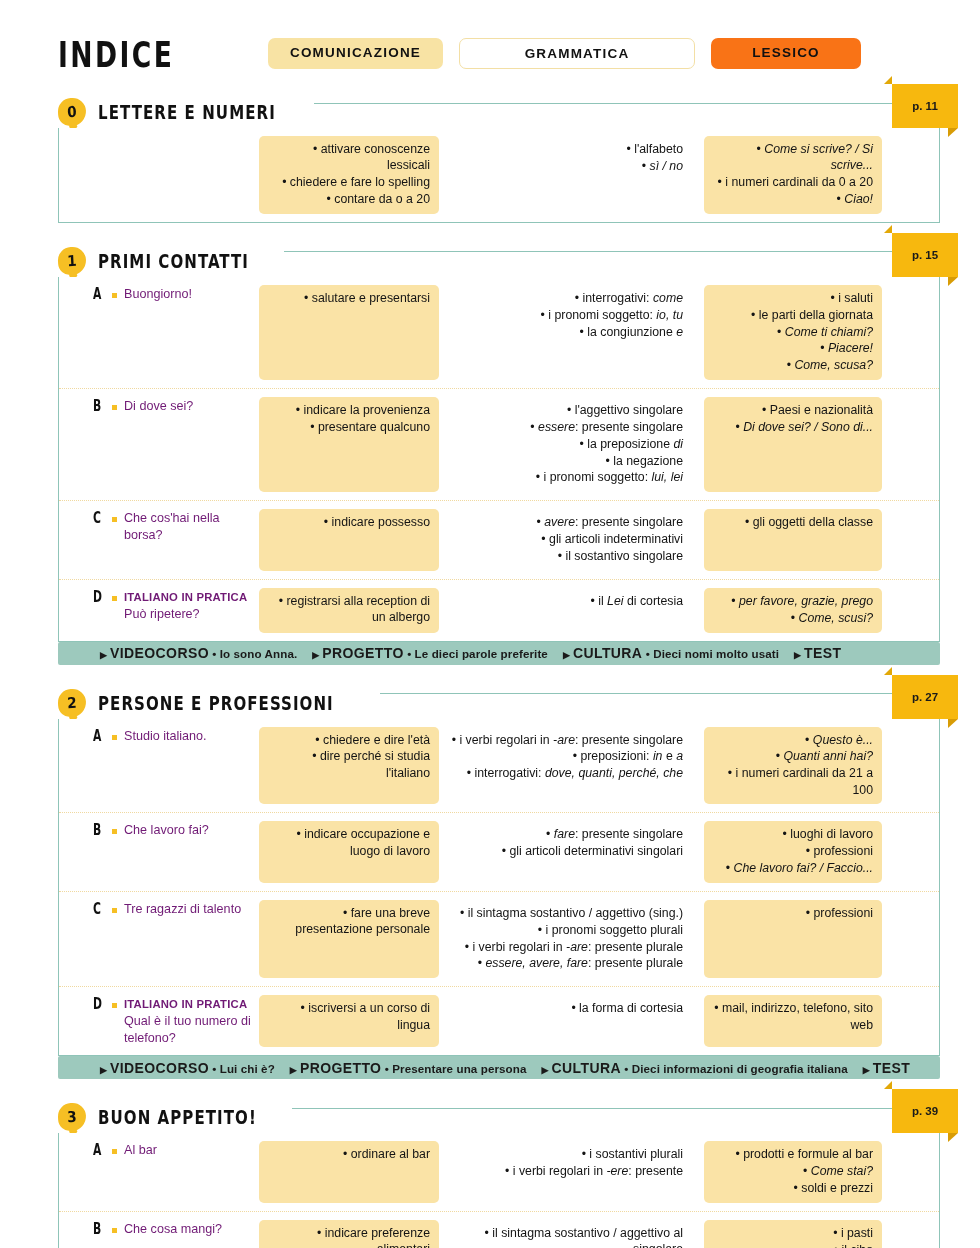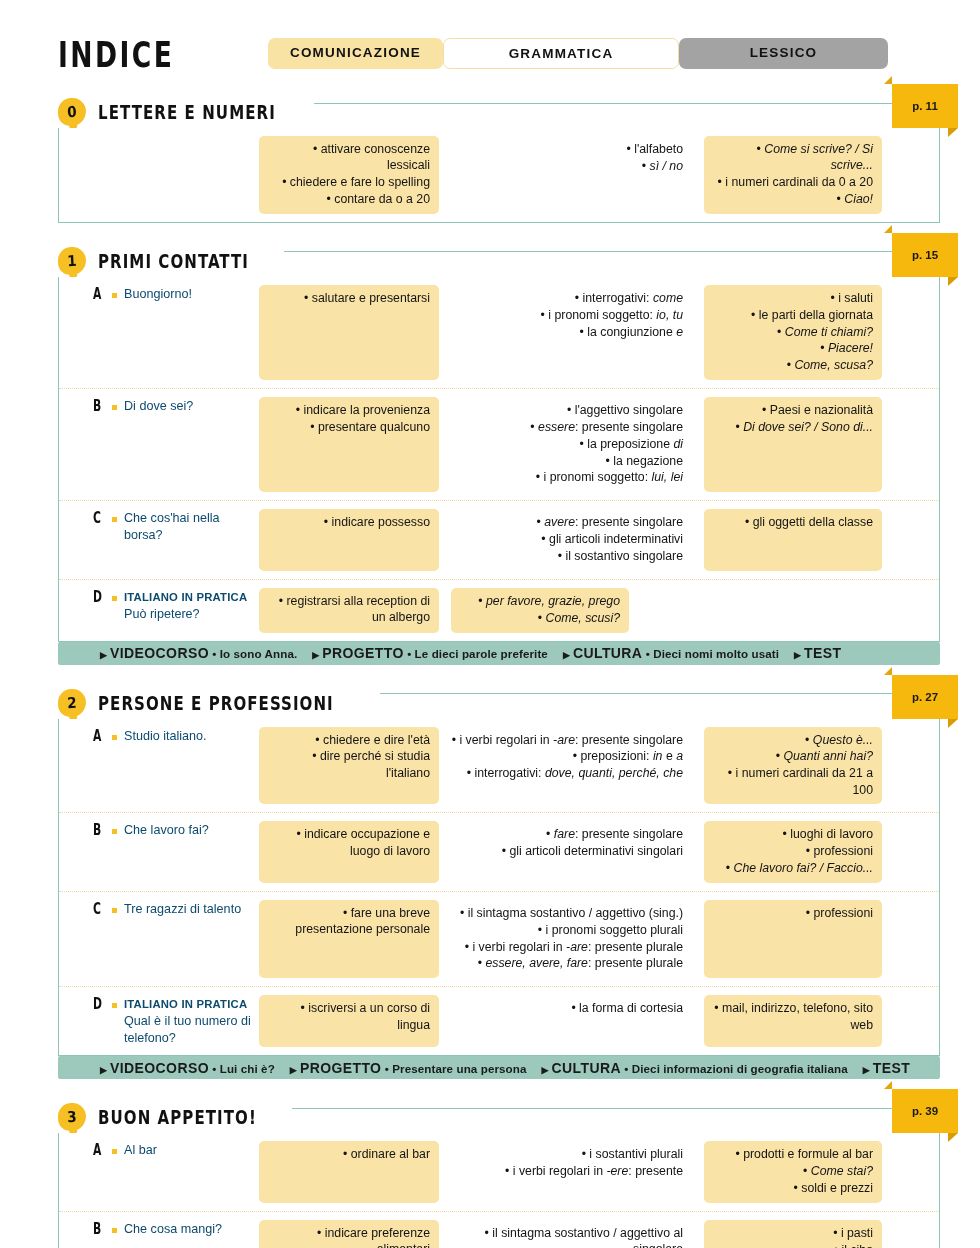--- a/index.html
+++ b/index.html
@@ -22,31 +22,31 @@
   .indice-title{
     font-family:"DejaVu Sans Condensed","Liberation Sans", sans-serif;
     font-size:36px; font-weight:bold;
     letter-spacing:3px;
     transform: scaleX(0.82);
     transform-origin:left center;
     color:#111;
     width:230px;
     padding-top:4px;
   }
-  .cat-tabs{ display:flex; margin-left:-20px; padding-top:8px;}
+  .cat-tabs{ display:flex; gap:16px; margin-left:-20px; padding-top:8px;}
   .cat-tab{
     font-size:13.5px; font-weight:bold; letter-spacing:1.2px;
     padding:7px 0 7px 0; text-align:center;
     border-radius:7px;
     color:#111;
     font-family:"Liberation Sans", sans-serif;
   }
   .cat-tab.comunicazione{ width:175px; background:#f8e3a4; }
   .cat-tab.grammatica{ width:236px; background:#ffffff; border:1.4px solid #f3dfa5; }
-  .cat-tab.lessico{ width:209px; background:#a3a3a3; }
+  .cat-tab.lessico{ width:150px; background:#f97316; }
 
   
   .unit{ position:relative; margin-bottom:22px; }
 
   .unit-head{ display:flex; align-items:center; position:relative; height:32px; }
   .unit-badge{
     width:28px; height:28px; border-radius:50% 50% 55% 45%;
     background:#f6bf24;
     display:flex; align-items:center; justify-content:center;
     font-size:15px; font-weight:bold; color:#111;
@@ -121,21 +121,21 @@
   }
   .sec-letter{
     font-family:"DejaVu Sans Condensed","Liberation Sans",sans-serif;
     font-size:15px; font-weight:bold; color:#111; line-height:1.15;
     transform:scaleX(0.8); transform-origin:left top;
     width:12px; flex:none;
   }
   .sec-dot{
     width:5px;height:5px;background:#f6bf24;flex:none;margin-top:7px;
   }
-  .sec-text{ font-size:12.6px; line-height:1.35; color:#0c4a6e; }
+  .sec-text{ font-size:12.6px; line-height:1.35; color:#701a75; }
   .sec-text .prat{ font-weight:bold; font-size:11.3px; letter-spacing:.2px; }
 
   .col{
     padding:0; position:relative;
   }
   .col-com{ width:180px; flex:none; }
   .col-gram{ width:253px; flex:none; }
   .col-spacer{ width:12px; flex:none;}
   .col-les{ width:178px; flex:none; }
 
@@ -350,20 +350,27 @@
               <span class="sec-dot"></span>
               <span class="sec-text"><span class="prat">ITALIANO IN PRATICA</span><br>Può ripetere?</span>
             </div>
             <div class="col col-com">
               <div class="box">
                 <ul class="items">
                   <li>registrarsi alla reception di un albergo</li>
                 </ul>
               </div>
             </div>
+            <div class="col col-gram">
+              <div class="plain">
+                <ul class="items">
+                  <li>il <span class="it">Lei</span> di cortesia</li>
+                </ul>
+              </div>
+            </div>
             <div class="col-spacer"></div>
             <div class="col col-les">
               <div class="box">
                 <ul class="items">
                   <li><span class="it">per favore, grazie, prego</span></li>
                   <li><span class="it">Come, scusi?</span></li>
                 </ul>
               </div>
             </div>
           </div>

